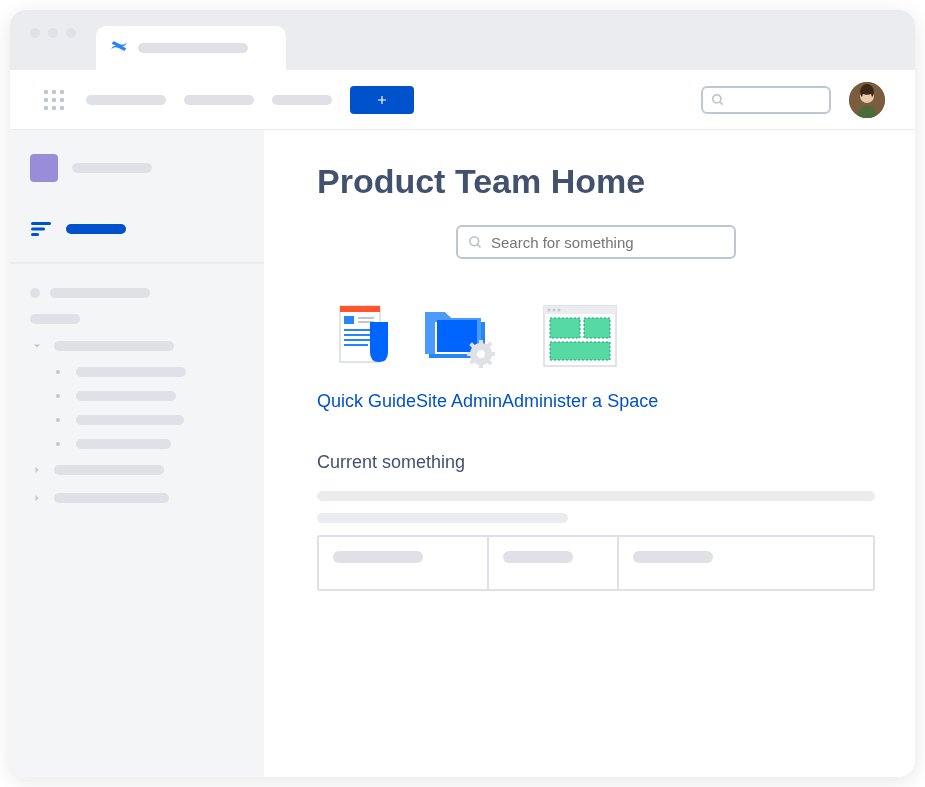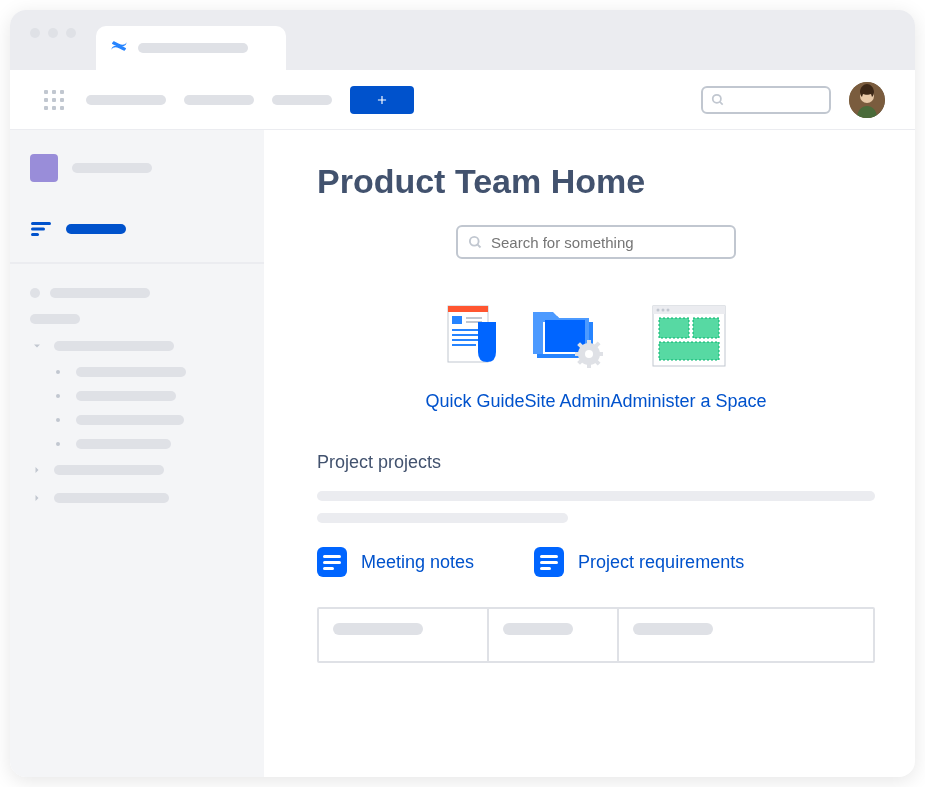--- a/index.html
+++ b/index.html
@@ -36,21 +36,21 @@
 .tree-placeholder { height: 10px; background: #dfe1e6; border-radius: 5px; }
 .sub { padding-left: 20px; }
 .sub .tree-item { padding: 7px 0; }
 .bullet { width: 4px; height: 4px; background: #c1c7d0; border-radius: 50%; margin-left: 6px; margin-right: 6px; }
 .chev { color: #c1c7d0; width: 14px; }
 .main { flex: 1; padding: 32px 40px; overflow: hidden; }
 .page-title { font-size: 34px; font-weight: 600; color: #42526e; margin-bottom: 24px; }
 .page-search { width: 280px; height: 34px; border: 2px solid #c1c7d0; border-radius: 6px; margin: 0 auto 40px; display: flex; align-items: center; padding: 0 10px; gap: 8px; }
 .page-search input { border: none; outline: none; font-size: 15px; color: #404040; width: 100%; background: transparent; }
 .page-search svg { color: #c1c7d0; flex-shrink: 0; }
-.cards { display: flex; justify-content: center; margin-bottom: 40px; }
+.cards { display: flex; justify-content: flex-start; margin-bottom: 40px; }
 .card { text-align: center; cursor: pointer; }
 .card-icon { height: 76px; display: flex; align-items: center; justify-content: center; margin-bottom: 16px; }
 .card-label { color: #0052cc; font-size: 18px; font-weight: 400; }
 .section-title { font-size: 18px; color: #42526e; margin-bottom: 18px; }
 .line-placeholder { height: 10px; background: #ebecf0; border-radius: 5px; margin-bottom: 12px; }
 .links-row { display: flex; gap: 60px; margin-top: 24px; margin-bottom: 30px; }
 .link-item { display: flex; align-items: center; gap: 14px; cursor: pointer; }
 .link-icon { width: 30px; height: 30px; background: #0065ff; border-radius: 6px; display: flex; flex-direction: column; justify-content: center; padding: 0 6px; gap: 3px; }
 .link-icon span { height: 3px; background: #fff; border-radius: 2px; }
 .link-icon span:last-child { width: 60%; }
@@ -245,42 +245,24 @@
                 <circle cx="19" cy="8" r="1.5" fill="#c1c7d0"></circle>
                 <rect x="10" y="16" width="30" height="20" fill="#57d9a3" stroke="#00b36b" stroke-dasharray="2"></rect>
                 <rect x="44" y="16" width="26" height="20" fill="#57d9a3" stroke="#00b36b" stroke-dasharray="2"></rect>
                 <rect x="10" y="40" width="60" height="18" fill="#57d9a3" stroke="#00b36b" stroke-dasharray="2"></rect>
               </svg>
           </div>
           <div class="card-label">Administer a Space</div>
         </div>
       </div>
 
-      <div class="section-title">Project projects</div>
+      <div class="section-title">Current something</div>
       <div class="line-placeholder" style="width:100%"></div>
       <div class="line-placeholder" style="width:45%"></div>
 
-      <div class="links-row">
-        <div class="link-item">
-          <div class="link-icon">
-              <span></span>
-              <span></span>
-              <span></span>
-            </div>
-          <div class="link-label">Meeting notes</div>
-        </div>
-        <div class="link-item">
-          <div class="link-icon">
-              <span></span>
-              <span></span>
-              <span></span>
-            </div>
-          <div class="link-label">Project requirements</div>
-        </div>
-      </div>
 
       <div class="table">
         <div class="table-cell" style="width:170px">
             <div class="cell-placeholder" style="width:90px"></div>
           </div>
         <div class="table-cell" style="width:130px">
             <div class="cell-placeholder" style="width:70px"></div>
           </div>
         <div class="table-cell">
             <div class="cell-placeholder" style="width:80px"></div>

